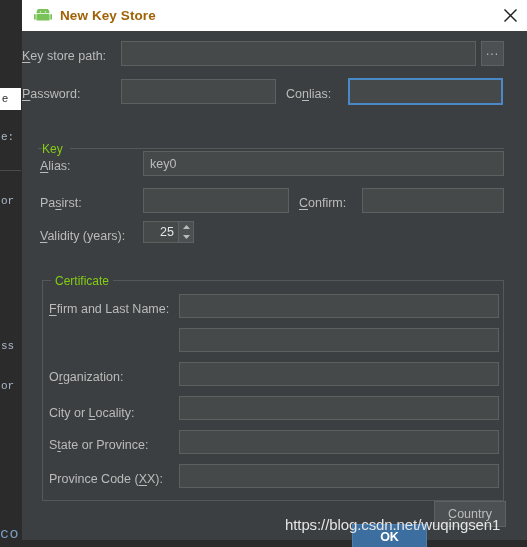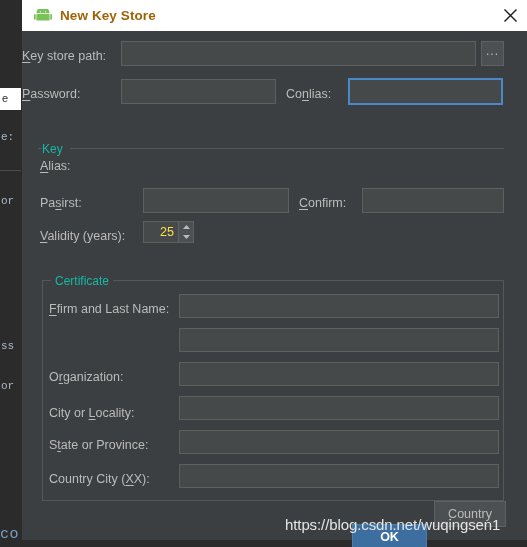--- a/index.html
+++ b/index.html
@@ -191,21 +191,21 @@
     justify-content: center;
     cursor: pointer;
     letter-spacing: 1px;
     padding-bottom: 5px;
   }
 
   
   .group-title {
     position: absolute;
     font-size: 12px;
-    color: #14b8a6;
+    color: #84cc16;
     background: #3c3f41;
     padding: 0 4px;
     white-space: nowrap;
   }
   .group-line {
     position: absolute;
     background: #555859;
   }
   .group-border {
     position: absolute;
@@ -218,21 +218,21 @@
     position: absolute;
     display: flex;
     box-sizing: border-box;
   }
   .spinner-input {
     width: 36px;
     height: 22px;
     background: #45494a;
     border: 1px solid #5e6060;
     box-sizing: border-box;
-    color: #fde047;
+    color: #e5e5e5;
     font-size: 12.5px;
     font-family: "Liberation Sans", sans-serif;
     text-align: right;
     padding: 0 4px;
     outline: none;
   }
   .spinner-btns {
     width: 15px;
     height: 22px;
     background: #4c5052;
@@ -367,20 +367,21 @@
     </div>
     <input class="field focused" type="password" style="left: 326px; top: 47px; width: 155px; height: 27px;" value="">
 
     <div class="group-title" style="left:16px; top:111px;">Key</div>
     <div class="group-line" style="left:16px; top:117px; width:4px; height:1px;"></div>
     <div class="group-line" style="left:48px; top:117px; width:434px; height:1px;"></div>
 
     <div class="lbl" style="left:18px; top:129px;">
       <u>A</u><span>lias:</span>
     </div>
+    <input class="field" type="text" style="left: 121px; top: 120px; width: 361px; height: 25px;" value="key0">
 
     <div class="lbl" style="left:18px; top:166px;">
       <span>Pa</span><u>s</u><span>irst:</span>
     </div>
     <input class="field" type="password" style="left: 121px; top: 157px; width: 146px; height: 25px;" value="">
 
     <div class="lbl" style="left:277px; top:166px;">
       <span></span><u>C</u><span>onfirm:</span>
     </div>
     <input class="field" type="password" style="left: 340px; top: 157px; width: 142px; height: 25px;" value="">
@@ -423,21 +424,21 @@
       <span>City or </span><u>L</u><span>ocality:</span>
     </div>
     <input class="field" type="text" style="left: 157px; top: 365px; width: 320px; height: 24px;" value="">
 
     <div class="lbl" style="left:27px; top:408px;text-align:center;">
       <span>S</span><u>t</u><span>ate or Province:</span>
     </div>
     <input class="field" type="text" style="left: 157px; top: 399px; width: 320px; height: 24px;" value="">
 
     <div class="lbl" style="left:27px; top:442px;">
-      <span>Country City (</span><u>X</u><span>X):</span>
+      <span>Province Code (</span><u>X</u><span>X):</span>
     </div>
     <input class="field" type="text" style="left: 157px; top: 433px; width: 320px; height: 24px;" value="">
 
     <div class="btn btn-ok" style="left:330px; top:493px; width:75px;">OK</div>
     <div class="btn btn-cancel" style="left:412px; top:470px; width:72px;">Country</div>
 
   </div>
 </div>
 
 <div class="watermark">https://blog.csdn.net/wuqingsen1</div>

